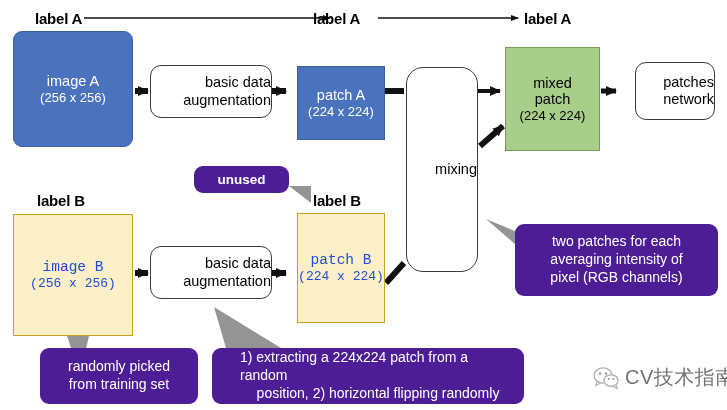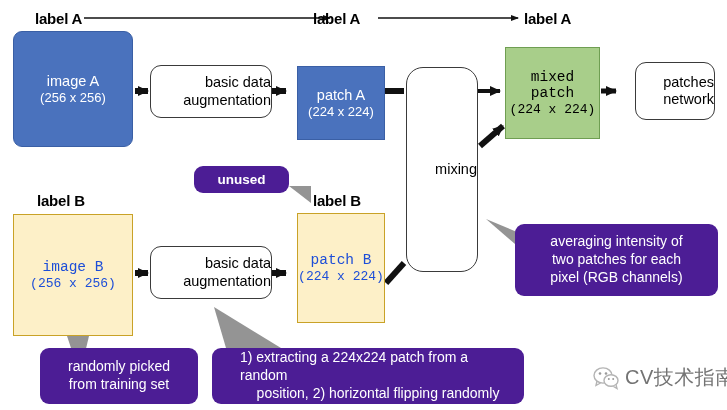--- a/index.html
+++ b/index.html
@@ -201,21 +201,21 @@
 
   <div class="abs databox box-blue" style="left:297px; top:66px; width:88px; height:74px;">
     <div class="t1">patch A</div>
     <div class="t2">(224 x 224)</div>
   </div>
 
   <div class="abs procbox tall" style="left:406px; top:67px; width:72px; height:205px;">
     <div>mixing</div>
   </div>
 
-  <div class="abs databox box-green" style="left:505px; top:47px; width:95px; height:92px;font-family:Liberation Mono, monospace;">
+  <div class="abs databox box-green" style="left:505px; top:47px; width:95px; height:104px;">
     <div class="t1">mixed</div>
     <div class="t1">patch</div>
     <div class="t2">(224 x 224)</div>
   </div>
 
   <div class="abs procbox" style="left:635px; top:62px; width:80px; height:58px;">
     <div>patches</div>
     <div>network</div>
   </div>
 
@@ -235,22 +235,22 @@
     <div>basic data</div>
     <div>augmentation</div>
   </div>
 
   <div class="abs databox box-yellow" style="left:297px; top:213px; width:88px; height:110px;">
     <div class="t1">patch B</div>
     <div class="t2">(224 x 224)</div>
   </div>
 
   <div class="abs callout" style="left:515px; top:224px; width:203px; height:72px;">
+    <div>two patches for each</div>
     <div>averaging intensity of</div>
-    <div>two patches for each</div>
     <div>pixel (RGB channels)</div>
   </div>
 
   <div class="abs callout" style="left:40px; top:348px; width:158px; height:56px;">
     <div>randomly picked</div>
     <div>from training set</div>
   </div>
 
   <div class="abs callout" style="left:212px; top:348px; width:312px; height:56px;padding-left:28px;">
     <div>1) extracting a 224x224 patch from a random</div>

